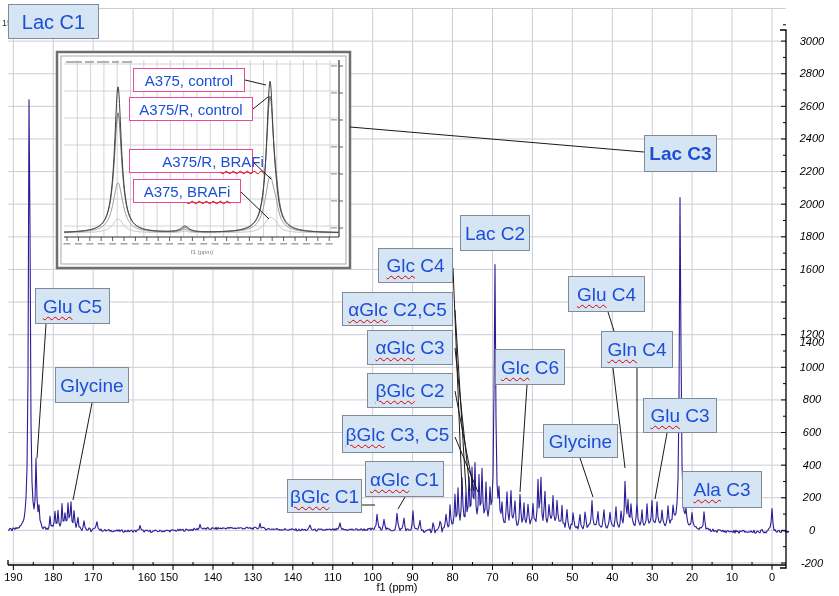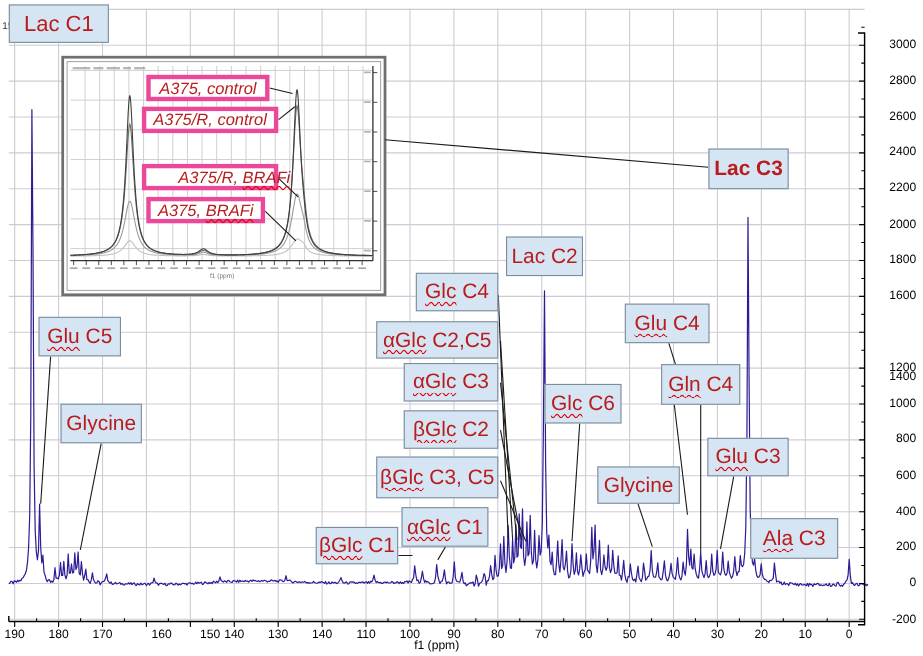--- a/index.html
+++ b/index.html
@@ -3,28 +3,28 @@
 <meta charset="utf-8">
 <style>
   html,body{margin:0;padding:0;background:#ffffff;}
   #stage{
     position:relative;width:839px;height:596px;overflow:hidden;background:#ffffff;
     font-family:"Liberation Sans","DejaVu Sans",sans-serif;
   }
   #plot-svg{position:absolute;left:0;top:0;}
   .tick-label{position:absolute;font-size:11px;color:#000;line-height:1;}
   .xtick{width:34px;text-align:center;}
-  .ytick{width:42px;text-align:right;}
+  .ytick{width:42px;text-align:center;font-style:italic;}
   .axis-title{position:absolute;font-size:11px;color:#000;width:70px;text-align:center;line-height:1;}
   .corner-frag{position:absolute;font-size:9px;color:#333;line-height:1;}
   .plabel{
     position:absolute;box-sizing:border-box;display:flex;align-items:center;justify-content:center;
-    background:#d6e5f3;border:1px solid #7e8c9a;color:#b91c1c;white-space:nowrap;line-height:1;
+    background:#d6e5f3;border:1px solid #7e8c9a;color:#1d4ed8;white-space:nowrap;line-height:1;
   }
-  .plabel.white{background:#ffffff;border:4px solid #ec4899;font-style:italic;}
+  .plabel.white{background:#ffffff;border:1px solid #ec4899;}
   .sq{
     text-decoration-line:underline;text-decoration-style:wavy;
     text-decoration-color:#dd0000;text-decoration-thickness:1px;text-underline-offset:3px;
   }
   .inset-axis-title{position:absolute;font-size:6px;color:#777;width:60px;text-align:center;line-height:1;}
 </style>
 </head>
 <body>
 
 <div id="stage">
@@ -295,21 +295,21 @@
       <div class="tick-label ytick" style="left: 791px; top: 459.66px;">400</div>
       <div class="tick-label ytick" style="left: 791px; top: 492.28px;">200</div>
       <div class="tick-label ytick" style="left: 791px; top: 524.9px;">0</div>
       <div class="tick-label ytick" style="left: 791px; top: 557.52px;">-200</div>
     </div>
   <div id="xtick-layer">
       <div class="tick-label xtick" style="left: -3.67px; top: 572px;">190</div>
       <div class="tick-label xtick" style="left: 36.26px; top: 572px;">180</div>
       <div class="tick-label xtick" style="left: 76.19px; top: 572px;">170</div>
       <div class="tick-label xtick" style="left: 130px; top: 572px;">160</div>
-      <div class="tick-label xtick" style="left: 174px; top: 572px;">150</div>
+      <div class="tick-label xtick" style="left: 152px; top: 572px;">150</div>
       <div class="tick-label xtick" style="left: 195.98px; top: 572px;">140</div>
       <div class="tick-label xtick" style="left: 235.91px; top: 572px;">130</div>
       <div class="tick-label xtick" style="left: 275.84px; top: 572px;">140</div>
       <div class="tick-label xtick" style="left: 315.77px; top: 572px;">110</div>
       <div class="tick-label xtick" style="left: 355.7px; top: 572px;">100</div>
       <div class="tick-label xtick" style="left: 395.63px; top: 572px;">90</div>
       <div class="tick-label xtick" style="left: 435.56px; top: 572px;">80</div>
       <div class="tick-label xtick" style="left: 475.49px; top: 572px;">70</div>
       <div class="tick-label xtick" style="left: 515.42px; top: 572px;">60</div>
       <div class="tick-label xtick" style="left: 555.35px; top: 572px;">50</div>

